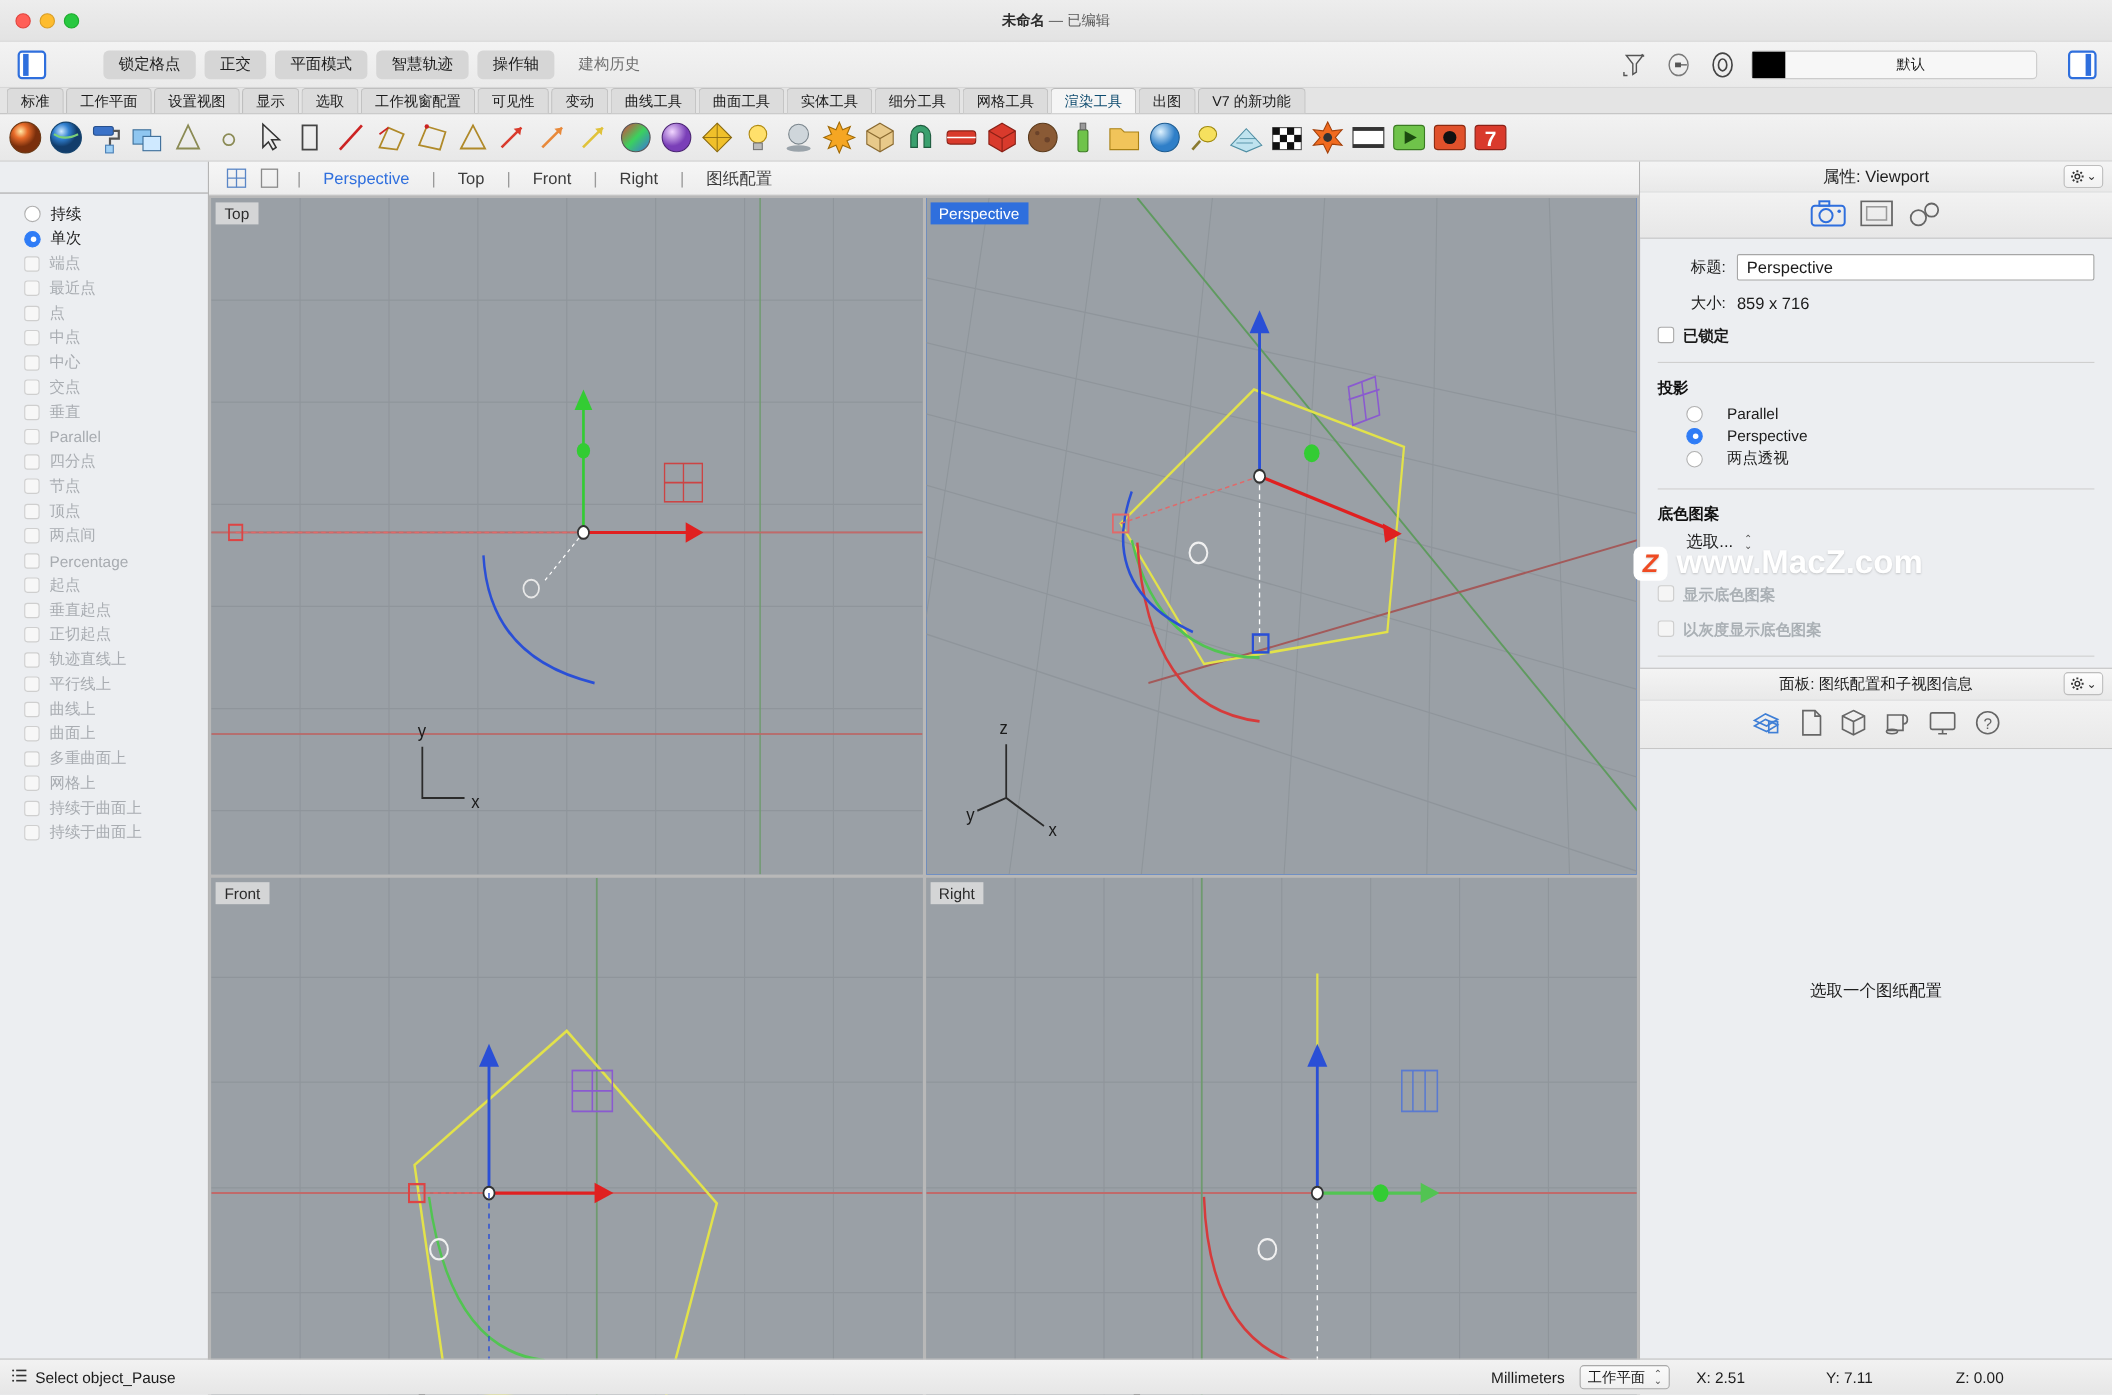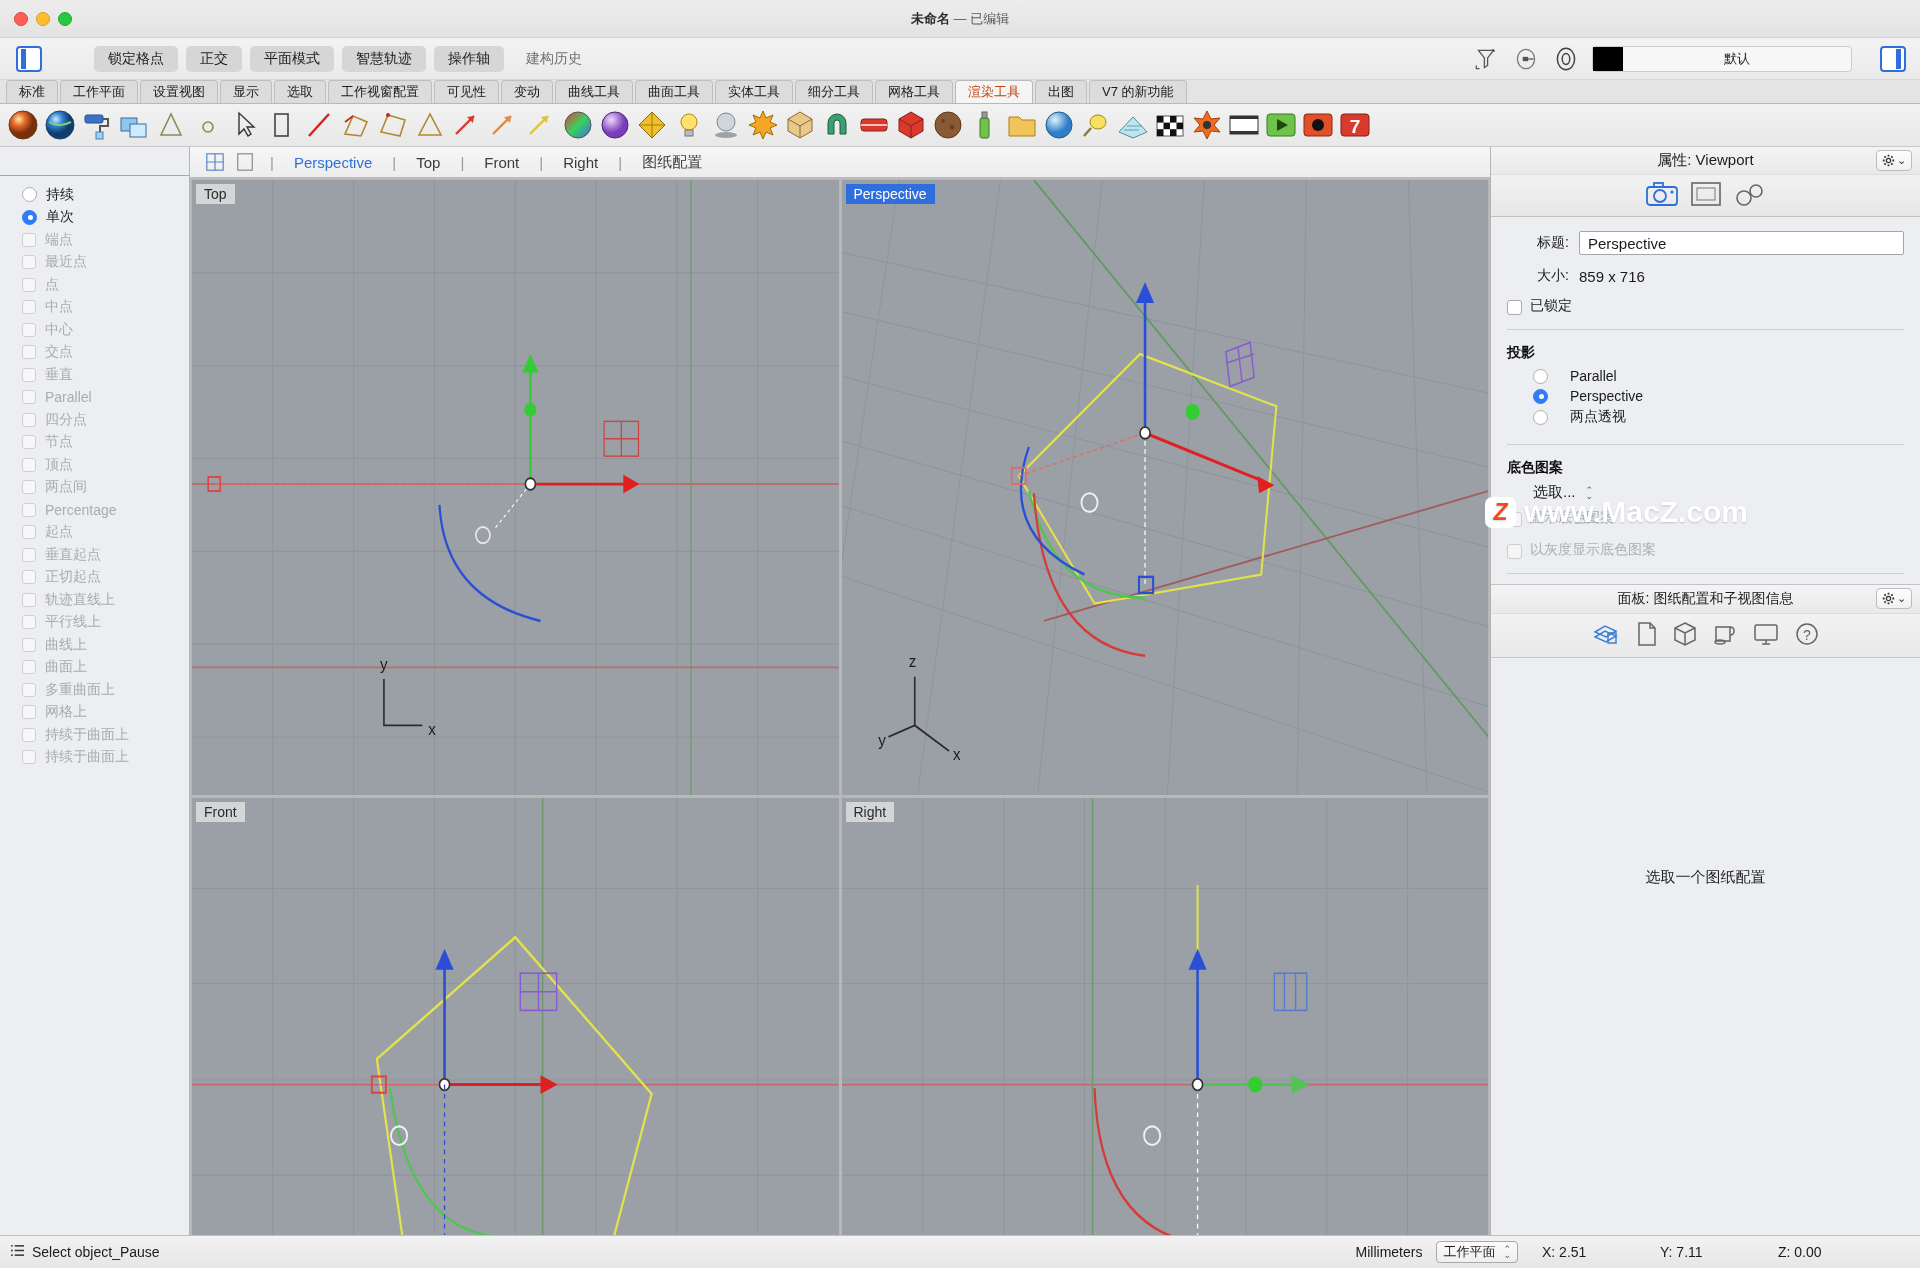--- a/index.html
+++ b/index.html
@@ -79,21 +79,21 @@
   .tab {
     font-size:13px; color:#1b1b1b;
     padding: 2px 12px 3px 12px;
     margin-right:2px;
     background:#dcdcdc;
     border:1px solid #bfbfbf; border-bottom:none;
     border-radius:4px 4px 0 0;
     white-space:nowrap;
     line-height:17px;
   }
-  .tab.active { background:#f5f5f5; color:#c2410c; border-color:#b9b9b9; }
+  .tab.active { background:#f5f5f5; color:#0c4a6e; border-color:#b9b9b9; }
 
   
   #icontoolbar {
     height:43px; width:100%;
     background: linear-gradient(to bottom,#f2f2f2,#e8e8e8);
     display:flex; align-items:center; gap:3px;
     padding-left:6px;
     border-bottom:1px solid #c9c9c9;
   }
   .ticon { width:34px; height:34px; position:relative; flex:0 0 auto;}
@@ -198,32 +198,32 @@
   }
   .rp-body { padding: 14px 0 0 0; }
   .rp-line { display:flex; align-items:center; padding: 0 16px; margin-bottom: 12px; }
   .rp-lab { width: 62px; text-align:right; margin-right:10px; font-size:14px;}
   .rp-text {
     flex:1; height:24px; background:#fff; border:1px solid #a6a6a6;
     border-radius:2px; padding: 0 8px; font-size:15px; display:flex;align-items:center;
     color:#1b1b1b;
   }
   .rp-val { font-size:15px; }
-  .rp-check { display:flex; align-items:flex-end; gap:8px; padding: 0 16px; margin-bottom:14px;}
+  .rp-check { display:flex; align-items:flex-start; gap:8px; padding: 0 16px; margin-bottom:14px;font-weight:bold;}
   .rp-check .cbox2 {
     width:15px;height:15px;border:1px solid #a9a9a9;background:#fff;border-radius:3px;
   }
   .rp-check.dis .cbox2 { border-color:#cdcdcd; background:#f5f5f5;}
   .rp-check.dis span { color:#aab0b5; }
   .rp-hr { border-top:1px solid #cfcfcf; margin: 2px 16px 10px 16px;}
   .rp-group-title { font-size:14px; font-weight:bold; padding: 4px 16px 6px 16px; color:#111;}
   .rp-radio-row { display:flex; align-items:center; gap:22px; padding-left: 42px; margin-bottom:4px;}
   .rp-select {
     margin-left: 42px; display:inline-flex; align-items:center; gap:10px;
-    font-size:15px; color:#1b1b1b; margin-bottom:7px;
+    font-size:15px; color:#1b1b1b; margin-bottom:30px;
   }
   .stepper { display:flex; flex-direction:column; line-height:6px; font-size:9px; color:#555;}
   .rp-panel2-head {
     margin-top:0; height:30px; background:linear-gradient(to bottom,#f4f4f4,#e9e9e9);
     display:flex;align-items:center;justify-content:center;position:relative;
     font-size:14px; border-top:1px solid #c2c2c2; border-bottom:1px solid #ddd;
   }
   .rp-panel2-icos{
     height:44px; background:linear-gradient(to bottom,#f2f2f2,#e9e9e9);
     display:flex;align-items:center;justify-content:center;gap:14px;

